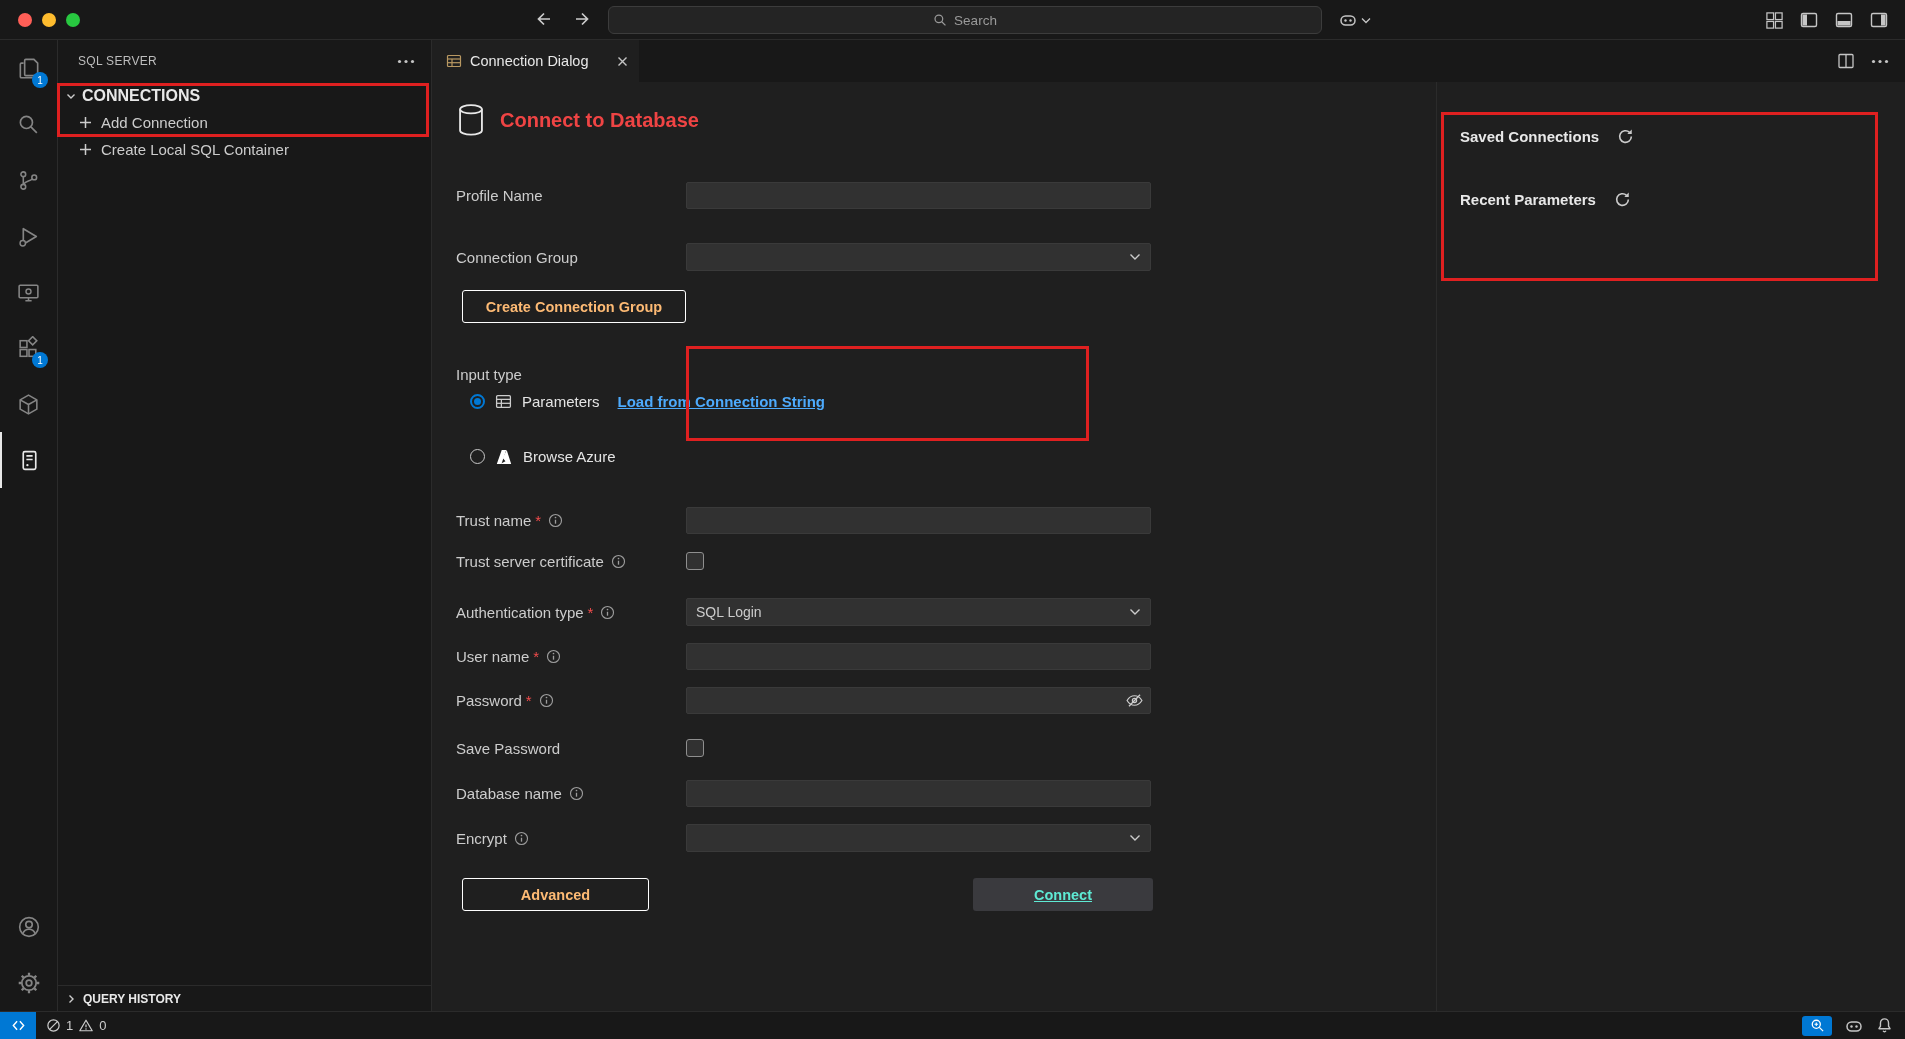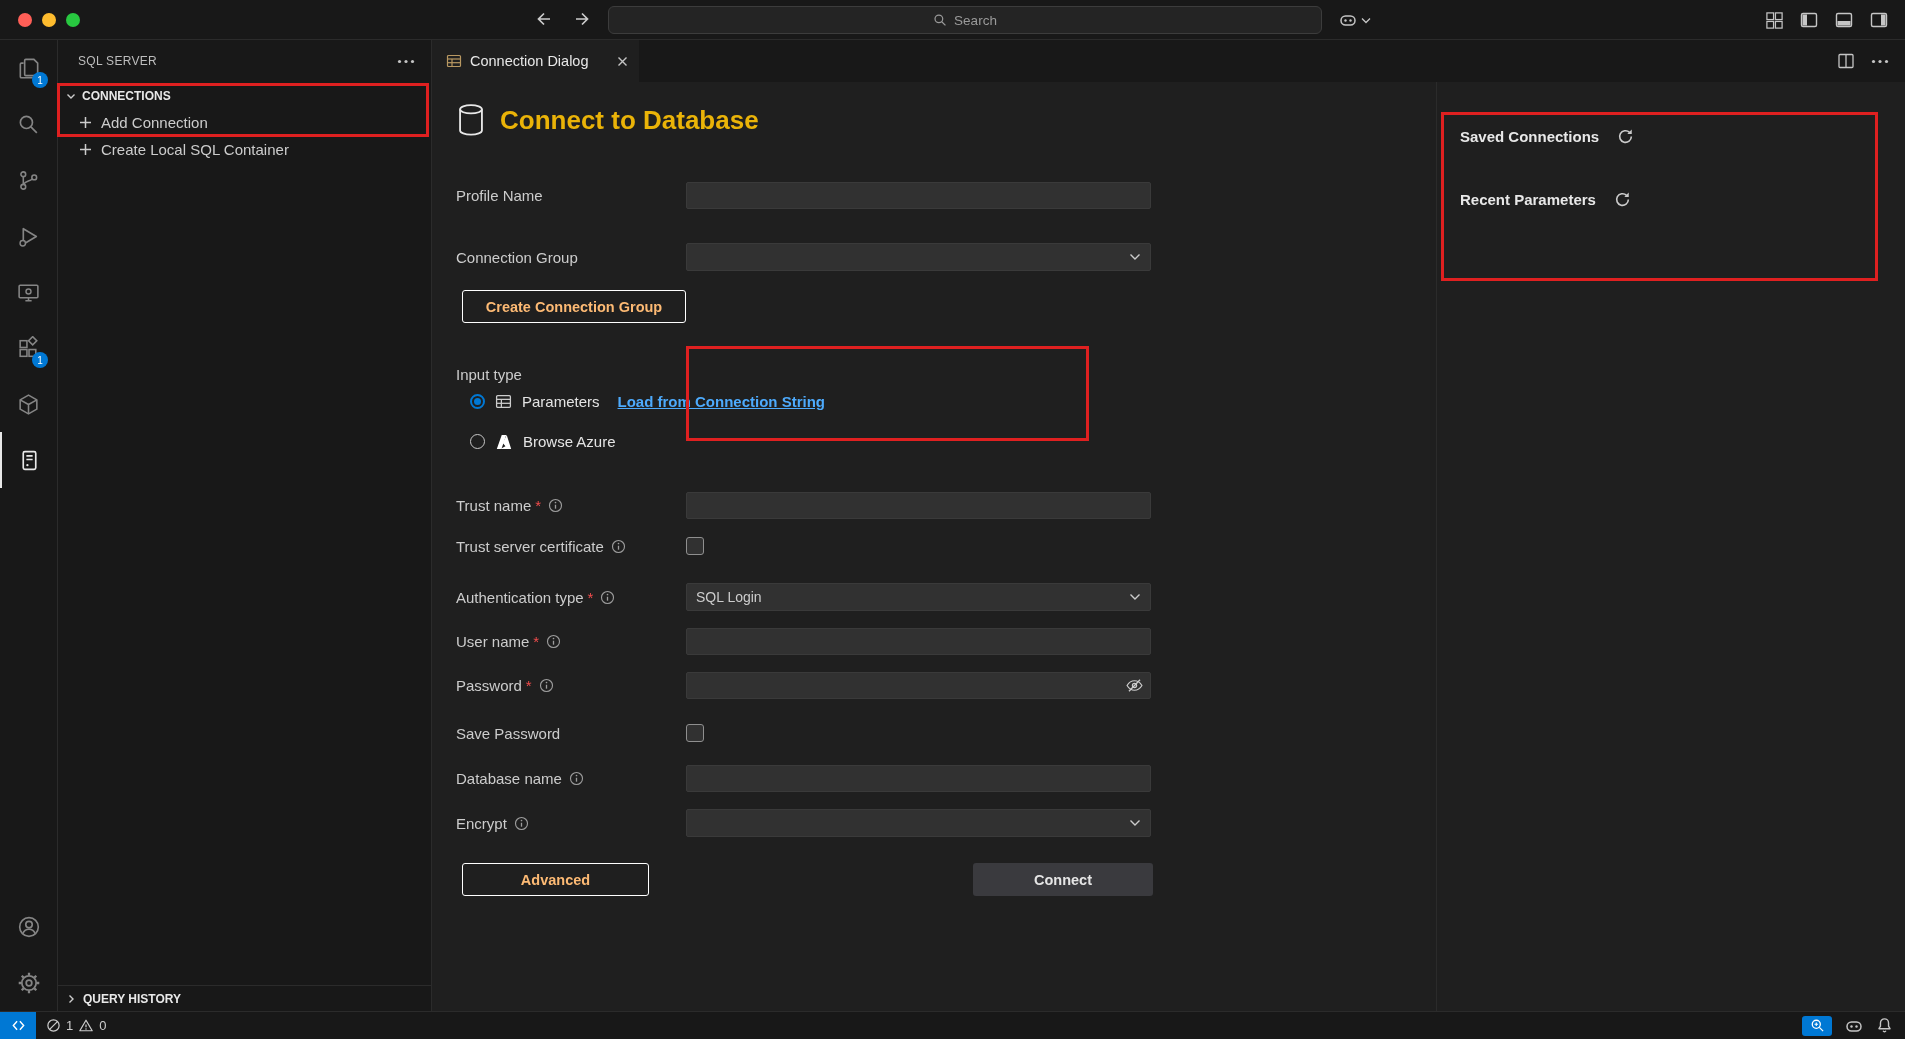--- a/index.html
+++ b/index.html
@@ -26,57 +26,57 @@
   .activitybar { width: 58px; background: #181818; border-right: 1px solid #2b2b2b; display: flex; flex-direction: column; align-items: stretch; }
   .ab-item { position: relative; height: 56px; display: flex; align-items: center; justify-content: center; cursor: pointer; }
   .ab-item.active { border-left: 2px solid #e8e8e8; }
   .ab-badge { position: absolute; right: 9px; bottom: 8px; min-width: 16px; height: 16px; border-radius: 8px;
     background: var(--accent); color: #fff; font-size: 10px; display: flex; align-items: center; justify-content: center; }
   .ab-spacer { flex: 1; }
 
   .sidebar { width: 374px; background: #181818; border-right: 1px solid #2b2b2b; display: flex; flex-direction: column; }
   .sb-header { height: 42px; display: flex; align-items: center; justify-content: space-between; padding: 0 16px 0 20px; }
   .sb-title { font-size: 12px; color: #bdbdbd; letter-spacing: .3px; }
-  .sb-section { height: 27px; display: flex; align-items: center; gap: 4px; padding-left: 6px; font-size: 12px; font-weight: 700; color: #e8e8e8; cursor: pointer; }
+  .sb-section { height: 27px; display: flex; align-items: center; gap: 4px; padding-left: 6px; font-size: 16px; font-weight: 700; color: #e8e8e8; cursor: pointer; }
   .sb-item { height: 27px; display: flex; align-items: center; gap: 8px; padding-left: 20px; font-size: 15px; color: #cccccc; cursor: pointer; }
   .sb-flex { flex: 1; }
   .sb-qh { height: 26px; border-top: 1px solid #2b2b2b; display: flex; align-items: center; gap: 5px; padding-left: 6px; font-size: 12px; font-weight: 700; color: #e8e8e8; cursor: pointer; }
 
   .editor { flex: 1; display: flex; flex-direction: column; background: #1f1f1f; }
   .tabbar { height: 42px; background: #181818; display: flex; align-items: stretch; }
   .tab { width: 207px; background: #1f1f1f; display: flex; align-items: center; gap: 8px; padding: 0 10px 0 14px; cursor: pointer; }
   .tab-label { font-size: 14.5px; color: #e8e8e8; flex: 1; white-space: nowrap; }
   .tab-actions { margin-left: auto; display: flex; align-items: center; gap: 16px; padding-right: 16px; }
 
   .editor-content { flex: 1; display: flex; }
   .form-area { width: 1004px; padding: 20px 0 0 24px; }
   .heading-row { display: flex; align-items: center; gap: 14px; height: 36px; }
-  .heading { font-size: 26px; font-weight: 600; color: #eab308; }
+  .heading { font-size: 20px; font-weight: 600; color: #ef4444; }
 
   .frow { display: flex; align-items: center; }
   .frow.top { align-items: flex-start; flex-direction: column; }
   .flabel { width: 230px; font-size: 15px; color: #cccccc; display: flex; align-items: center; flex-shrink: 0; }
   .req { color: #f14c4c; margin-left: 4px; }
   .info-ic { margin-left: 7px; display: inline-flex; }
   .tinput { width: 465px; height: 27px; background: #313131; border: 1px solid #3a3a3a; border-radius: 2px;
     color: #cccccc; font-size: 14px; padding: 0 9px; outline: none; font-family: "Liberation Sans", sans-serif; }
   .input-wrap { position: relative; width: 465px; }
   .input-wrap .tinput { width: 100%; }
   .eye-btn { position: absolute; right: 7px; top: 4px; cursor: pointer; display: flex; }
   .dropdown { width: 465px; height: 28px; background: #313131; border: 1px solid #3a3a3a; border-radius: 2px;
     display: flex; align-items: center; justify-content: space-between; padding: 0 9px; font-size: 14px; color: #cccccc; cursor: pointer; }
   .checkbox { width: 18px; height: 18px; background: #313131; border: 1px solid #8f8f8f; border-radius: 3px; cursor: pointer; }
 
   .btn { font-family: "Liberation Sans", sans-serif; cursor: pointer; border-radius: 3px; font-size: 14.5px; }
   .btn-outline { height: 33px; background: transparent; border: 1px solid #ffffff; color: #fdba74; font-weight: 700; }
   .btn-create { width: 224px; margin-left: 6px; }
   .btn-advanced { width: 187px; }
-  .btn-connect { width: 180px; height: 33px; background: #3a3a3e; border: none; color: #e5e5e5; font-weight: 600; margin-left: 324px; cursor: default; }
-
-  .radio-stack { display: flex; flex-direction: column; gap: 13px; }
+  .btn-connect { width: 180px; height: 33px; background: #3a3a3e; border: none; color: #5eead4; font-weight: 600; margin-left: 324px; cursor: default; text-decoration: underline; }
+
+  .radio-stack { display: flex; flex-direction: column; gap: 28px; }
   .radio-row { display: flex; align-items: center; height: 27px; padding-left: 14px; gap: 10px; }
   .radio { width: 15px; height: 15px; border-radius: 50%; flex-shrink: 0; cursor: pointer; position: relative; }
   .radio.sel { border: 2px solid var(--accent); }
   .radio.sel::after { content: ''; position: absolute; inset: 2px; border-radius: 50%; background: var(--accent); }
   .radio.unsel { border: 1.5px solid #c8c8c8; }
   .radio-label { font-size: 15px; color: #e4e4e4; }
   .link { color: var(--link); text-decoration: underline; font-size: 15px; font-weight: 600; margin-left: 8px; cursor: pointer; }
 
   .right-panel { flex: 1; border-left: 1px solid #2b2b2b; padding: 46px 16px 0 23px; }
   .rp-row { display: flex; align-items: center; margin-bottom: 46px; }

